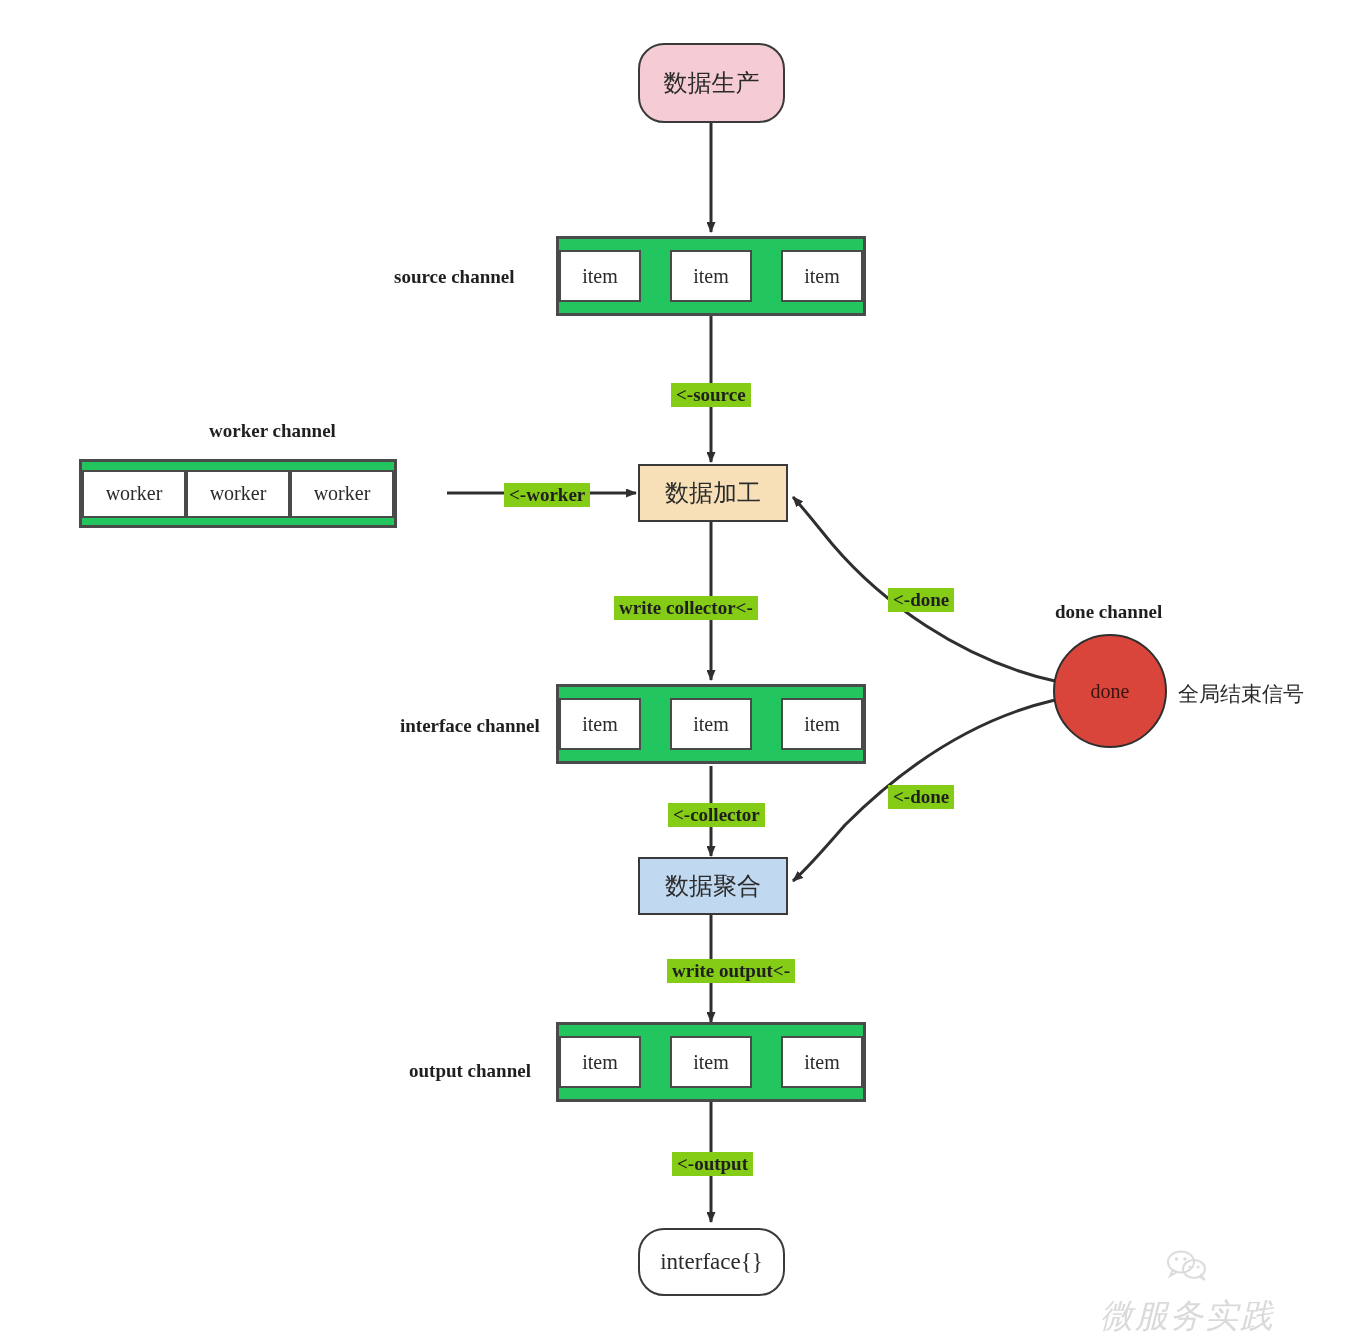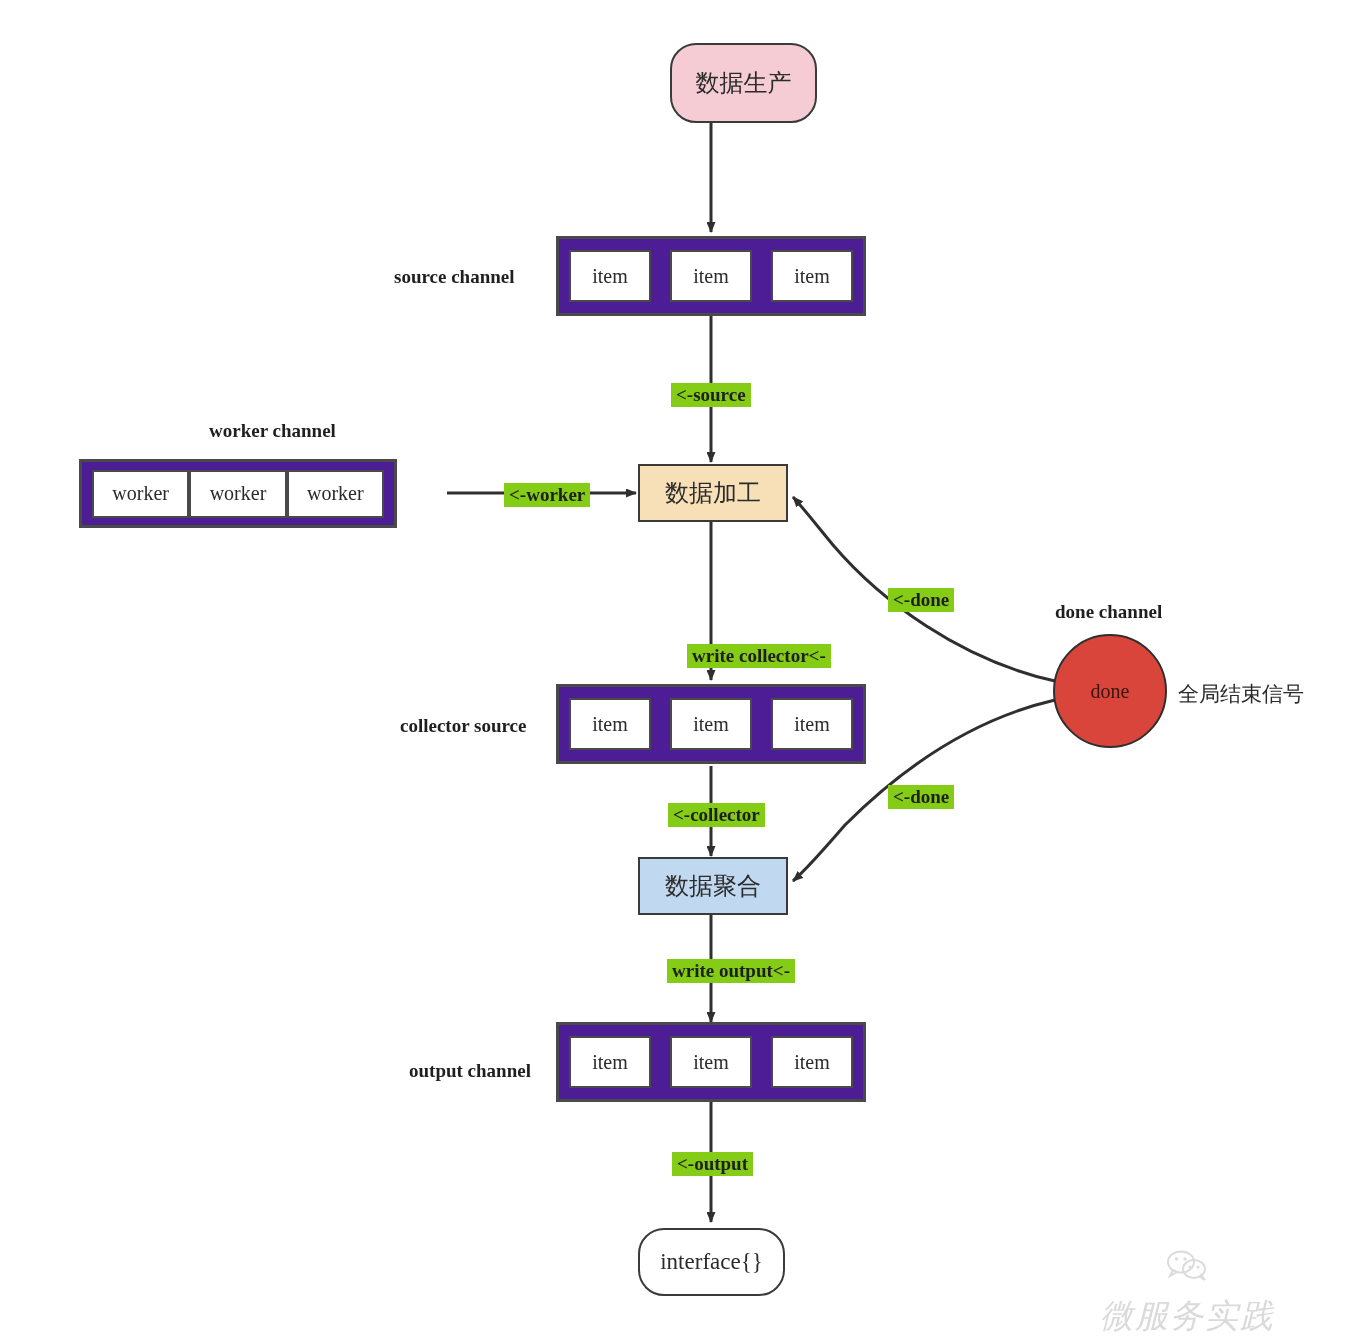--- a/index.html
+++ b/index.html
@@ -40,21 +40,20 @@
   }
   .node-cn {
     font-family: "DejaVu Sans", "Liberation Sans", sans-serif;
     font-size: 24px;
   }
   .node-pill {
     border-radius: 26px;
   }
   .node-producer {
     background: #f5ccd4;
-    margin-left: 32px;
   }
   .node-process {
     background: #f7e0b8;
   }
   .node-aggregate {
     background: #c0d8f0;
   }
   .node-interface {
     background: #ffffff;
     font-family: "Liberation Serif", "DejaVu Serif", serif;
@@ -67,25 +66,25 @@
     font-family: "Liberation Serif", "DejaVu Serif", serif;
     font-size: 20px;
     color: #3a1410;
   }
 
   
   .channel {
     position: absolute;
     box-sizing: border-box;
     border: 3px solid #4a4a4a;
-    background: #4c1d95;
+    background: #22c55e;
     display: flex;
     align-items: center;
     justify-content: space-between;
-    padding: 0 10px;
+    padding: 0 0;
   }
   .cell {
     box-sizing: border-box;
     border: 2px solid #4a4a4a;
     background: #ffffff;
     display: flex;
     align-items: center;
     justify-content: center;
     font-family: "Liberation Serif", "DejaVu Serif", serif;
     font-size: 20px;
@@ -191,34 +190,34 @@
     <div class="cell cell-worker">worker</div>
     <div class="cell cell-worker">worker</div>
   </div>
   <div class="lbl" style="left:209px; top:420px;">worker channel</div>
 
   <div class="channel" style="left:556px; top:684px; width:310px; height:80px;">
     <div class="cell cell-item">item</div>
     <div class="cell cell-item">item</div>
     <div class="cell cell-item">item</div>
   </div>
-  <div class="lbl" style="left:400px; top:715px;">collector source</div>
+  <div class="lbl" style="left:400px; top:715px;">interface channel</div>
 
   <div class="channel" style="left:556px; top:1022px; width:310px; height:80px;">
     <div class="cell cell-item">item</div>
     <div class="cell cell-item">item</div>
     <div class="cell cell-item">item</div>
   </div>
   <div class="lbl" style="left:409px; top:1052px;margin-top:8px;">output channel</div>
 
   <div class="lbl lbl-on-edge" style="left:671px; top:383px;">&lt;-source</div>
 
   <div class="lbl lbl-on-edge" style="left:504px; top:483px;">&lt;-worker</div>
 
-  <div class="lbl lbl-on-edge" style="left:687px; top:596px;margin-top:48px;">write collector&lt;-</div>
+  <div class="lbl lbl-on-edge" style="left:614px; top:596px;">write collector&lt;-</div>
 
   <div class="lbl lbl-on-edge" style="left:668px; top:803px;">&lt;-collector</div>
 
   <div class="lbl lbl-on-edge" style="left:651px; top:959px;margin-left:16px;">write output&lt;-</div>
 
   <div class="lbl lbl-on-edge" style="left:672px; top:1152px;">&lt;-output</div>
 
   <div class="lbl lbl-on-edge" style="left:888px; top:588px;">&lt;-done</div>
 
   <div class="lbl lbl-on-edge" style="left:888px; top:785px;">&lt;-done</div>

